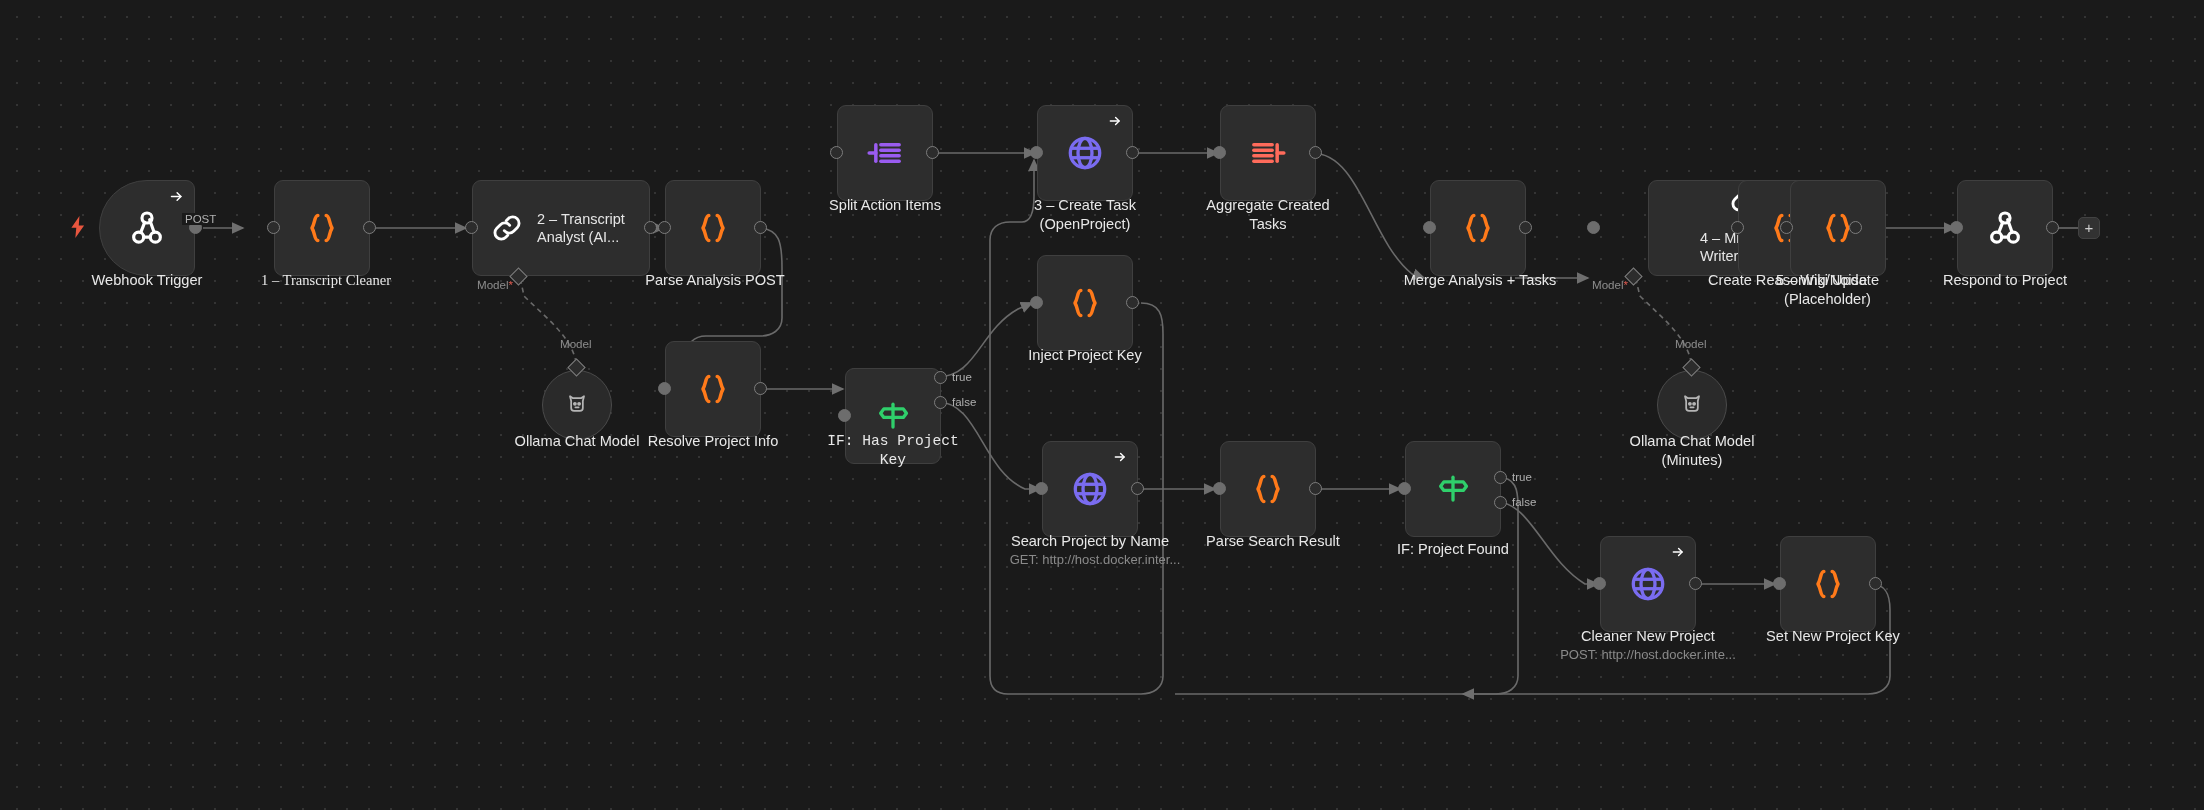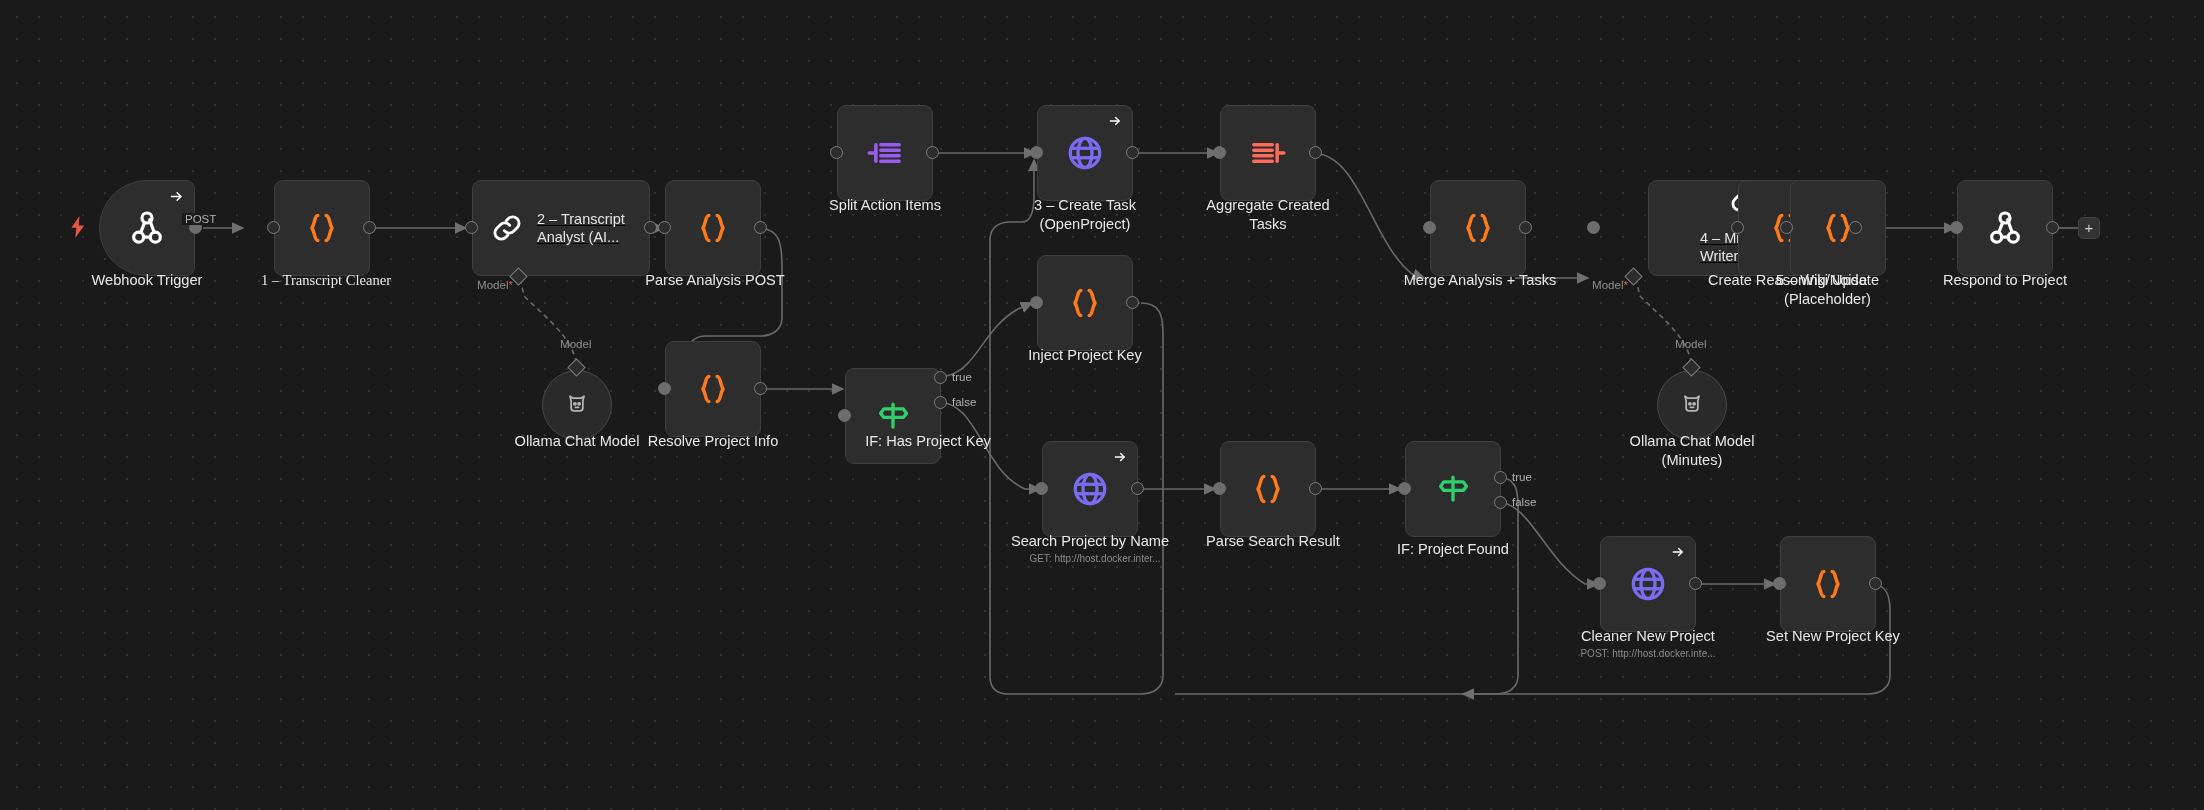--- a/index.html
+++ b/index.html
@@ -22,40 +22,40 @@
   
   .node {
     position: absolute;
     width: 96px; height: 96px;
     background: #2d2d2d;
     border: 1px solid #3f3f3f;
     border-radius: 9px;
     display: flex; align-items: center; justify-content: center;
     z-index: 4;
   }
-  .node.wide { width: 178px; justify-content: flex-start; padding-left: 16px; gap: 12px; text-decoration: underline; }
+  .node.wide { width: 178px; justify-content: flex-start; padding-left: 16px; gap: 12px; }
   .node.trigger { border-top-left-radius: 48px; border-bottom-left-radius: 48px; }
   .node.circle {
     width: 70px; height: 70px; border-radius: 50%;
     background: #2a2a2a; border: 1px solid #4a4a4a;
   }
   .node .ico { display: flex; align-items: center; justify-content: center; }
   .node .ntext {
     font-size: 14.5px; color: #e6e6e6; line-height: 1.25;
     white-space: pre-line; overflow: hidden; max-width: 118px;
   }
 
   
   .nlabel {
     position: absolute;
     font-size: 14.6px; color: #e8e8e8;
     text-align: center; white-space: pre-line;
     line-height: 1.3; z-index: 6; pointer-events: none;
   }
-  .nlabel.sub { color: #8a8a8a; font-size: 10px; }
+  .nlabel.sub { color: #8a8a8a; font-size: 13px; }
 
   
   .port {
     position: absolute; width: 13px; height: 13px; border-radius: 50%;
     background: #2c2c2c; border: 1.6px solid #7d7d7d; z-index: 7;
   }
   .port.filled { background: #6d6d6d; border-color: #6d6d6d; }
   .portlabel {
     position: absolute; font-size: 11.5px; color: #b0b0b0; z-index: 7; white-space: nowrap;
   }
@@ -245,21 +245,21 @@
           <path d="M12 7.5 H18.5 L20.5 10.2 L18.5 12.9 H12"></path>
           <path d="M12 7.5 H6.2 L4.2 10.2 L6.2 12.9 H12"></path>
       </svg>
     </span>
   </div>
   <div class="port filled" style="left:838px; top:409px;"></div>
   <div class="port" style="left:934px; top:371px;"></div>
   <span class="portlabel" style="left:952px; top:371px;">true</span>
   <div class="port" style="left:934px; top:396px;"></div>
   <span class="portlabel" style="left:952px; top:396px;">false</span>
-  <span class="nlabel" style="left:848px; top:432px; width:160px;">IF: Has Project Key</span>
+  <span class="nlabel" style="left:813px; top:432px; width:160px;font-family:Liberation Mono, monospace;">IF: Has Project Key</span>
 
   <div class="node" style="left:837px; top:105px;">
     <span class="ico">
       <svg width="40" height="40" viewBox="0 0 24 24" fill="none" stroke="#9a5cf0" stroke-width="2.1" stroke-linecap="round" stroke-linejoin="round">
         <path d="M2.5 12 H6.5"></path>
           <path d="M6.5 7 V17"></path>
         <path d="M9.5 7 H20.5"></path>
           <path d="M9.5 10.3 H20.5"></path>
           <path d="M9.5 13.7 H20.5"></path>
           <path d="M9.5 17 H20.5"></path>

